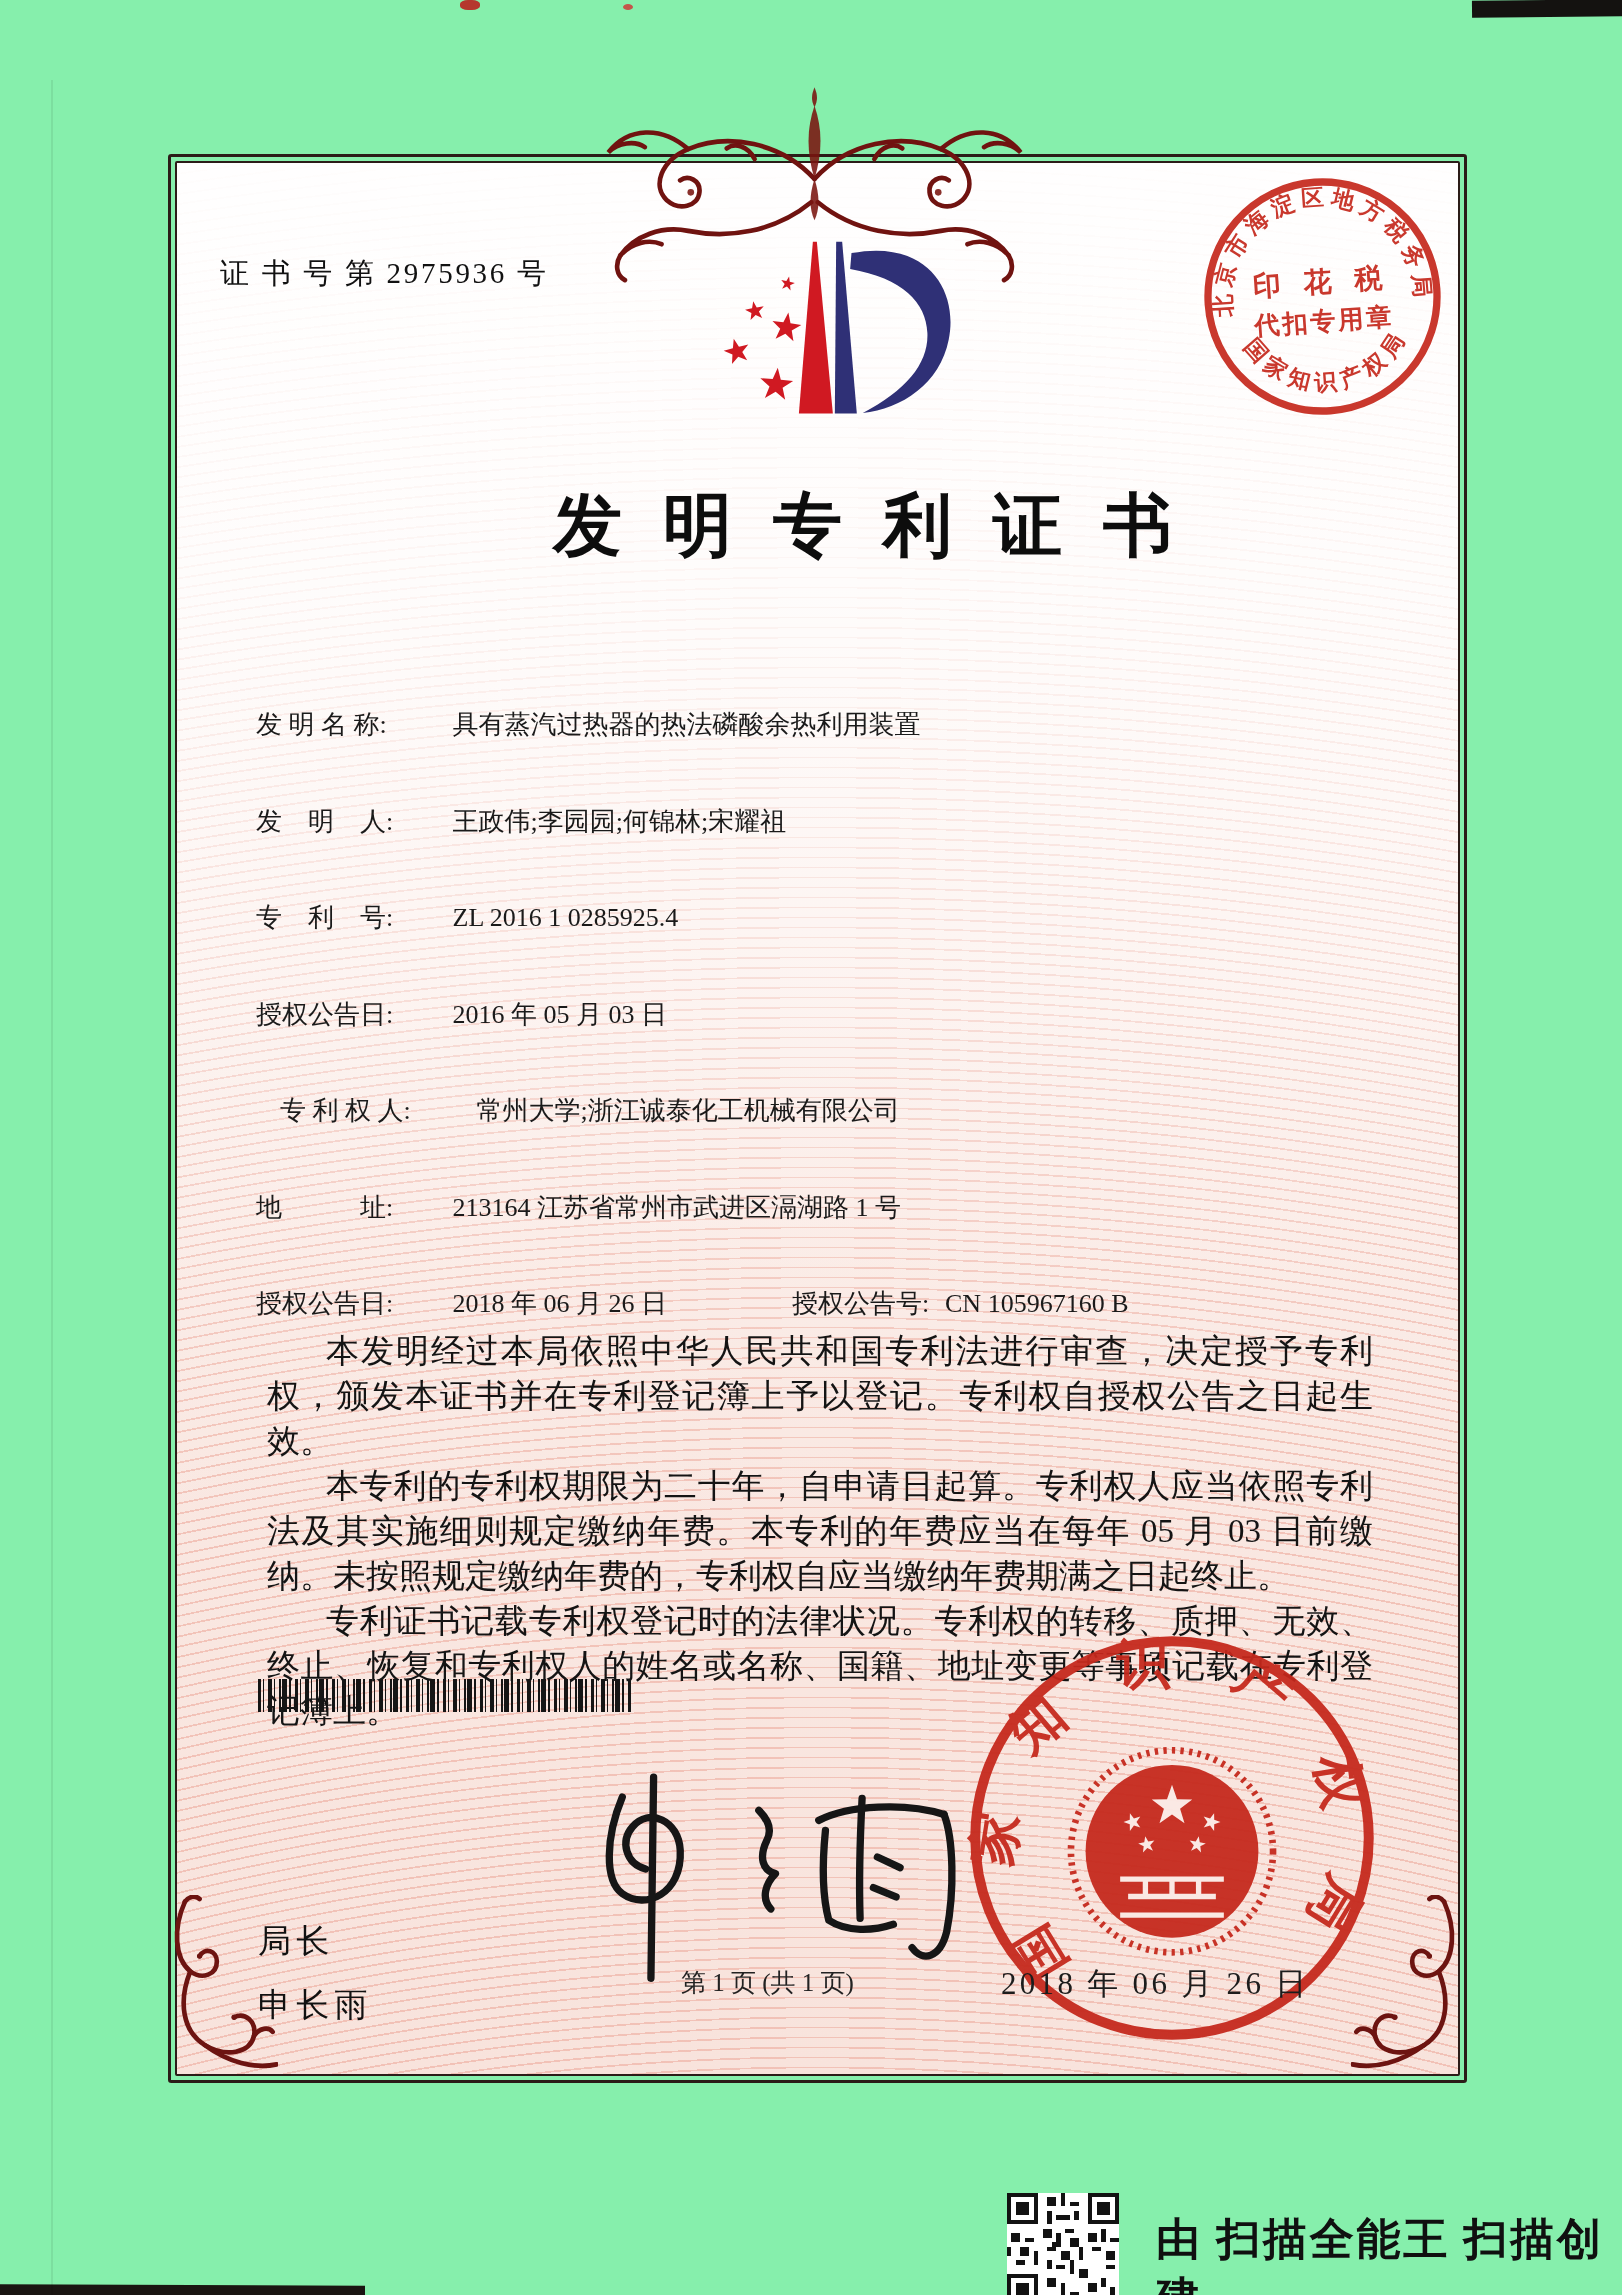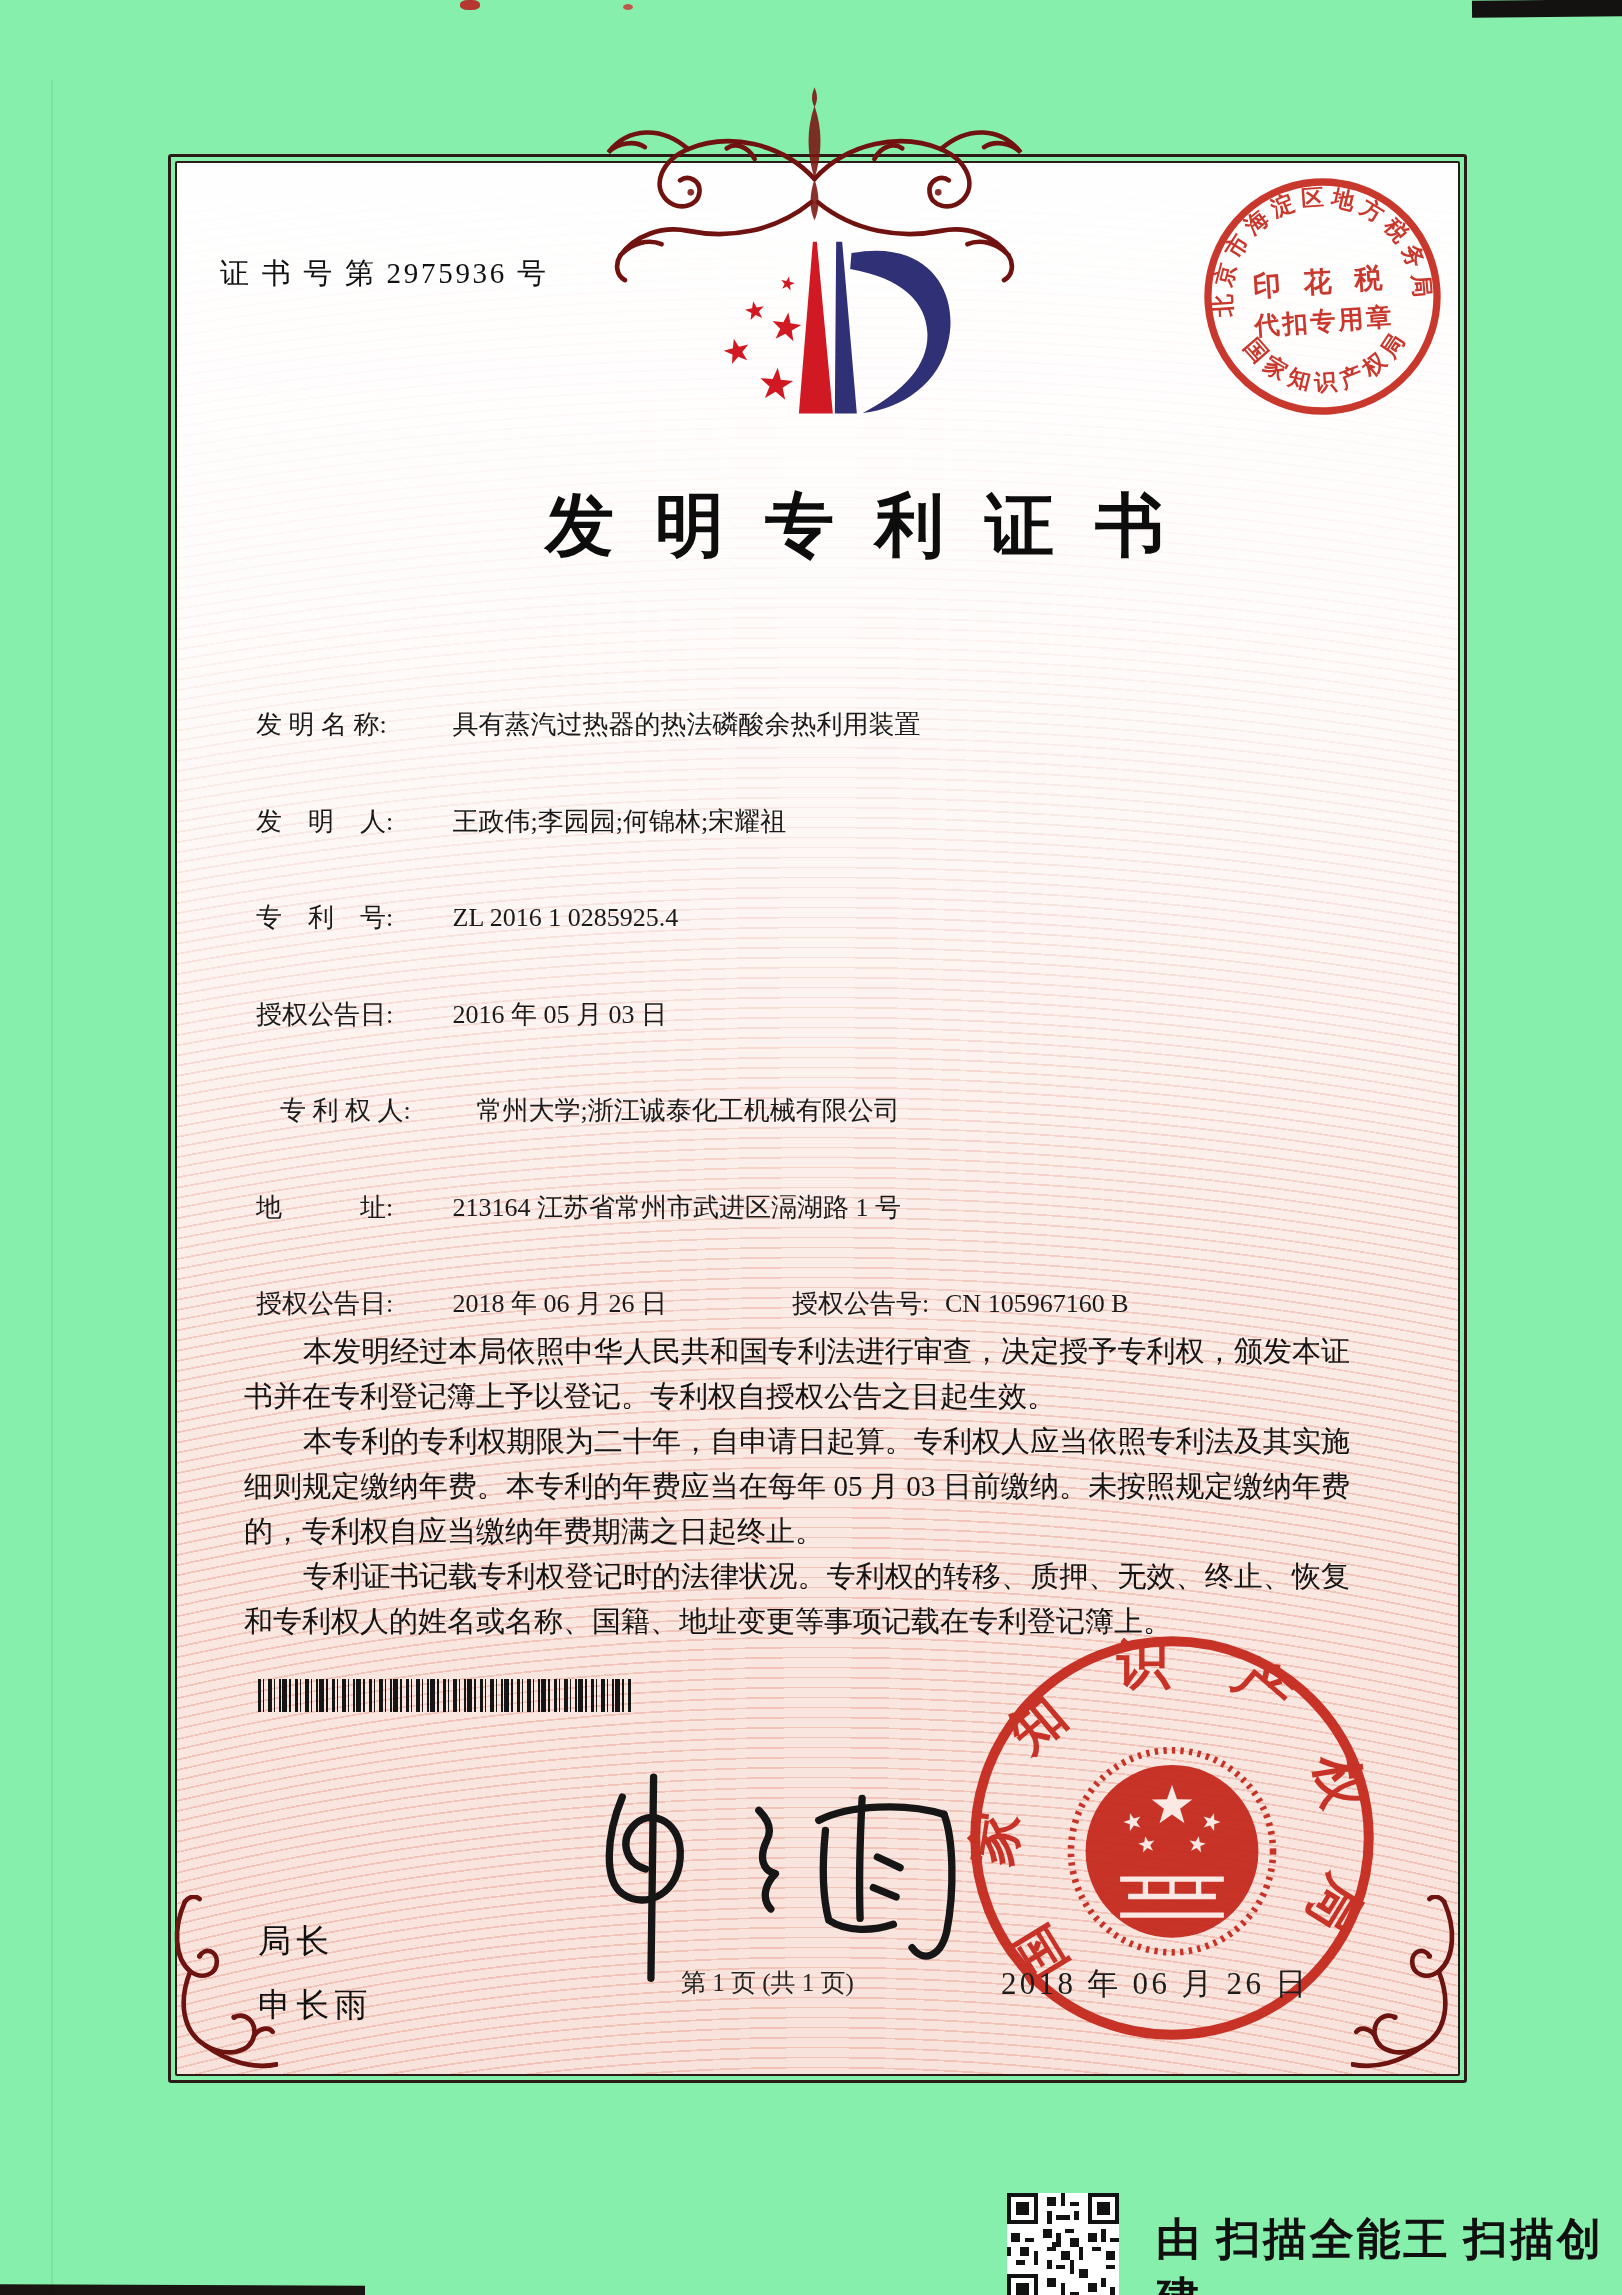--- a/index.html
+++ b/index.html
@@ -14,21 +14,21 @@
                            rgba(255,255,255,.45) 42%, rgba(255,255,255,.12) 58%, rgba(255,255,255,0) 72%),
            repeating-radial-gradient(circle at 50% 230%, rgba(236,166,152,.55) 0 1.7px, rgba(236,166,152,0) 1.7px 10px),
            linear-gradient(#fdf2ee,#f8e3dc);}
   .abs{position:absolute;}
   .cert-no{font-size:29px;letter-spacing:2.7px;color:#111;}
   .title{width:1293px;text-align:center;font-size:69px;font-weight:bold;letter-spacing:41px;text-indent:41px;color:#0d0d0d;}
   .field-row{left:256px;width:1118px;font-size:26px;white-space:nowrap;}
   .field-label{display:inline-block;width:190px;}
   .field-value{display:inline-block;}
   .field-pair2{position:absolute;left:536px;top:0;}
-  .body-text{left:244px;width:1106px;font-size:29px;line-height:45px;text-align:justify;color:#141414;}
+  .body-text{left:267px;width:1106px;font-size:33px;line-height:45px;text-align:justify;color:#141414;}
   .body-text p{margin:0;text-indent:59px;}
   .barcode{left:258px;top:1679px;width:375px;height:33px;
      background:repeating-linear-gradient(90deg,
        #151515 0 2.7px, transparent 2.7px 4.7px,
        #151515 4.7px 6px, transparent 6px 10px,
        #151515 10px 14px, transparent 14px 16px,
        #151515 16px 17.3px, transparent 17.3px 20.6px,
        #151515 20.6px 22.6px, transparent 22.6px 24px,
        #151515 24px 29px, transparent 29px 31px,
        #151515 31px 33px, transparent 33px 37px);}
@@ -135,21 +135,21 @@
     <text fill="#c5281c" font-size="34" letter-spacing="9" font-weight="bold">
       <textPath href="#tax-top-arc" startOffset="50%" text-anchor="middle">北京市海淀区地方税务局</textPath>
     </text>
     <text fill="#c5281c" font-size="34" letter-spacing="9" font-weight="bold">
       <textPath href="#tax-bottom-arc" startOffset="50%" text-anchor="middle">国家知识产权局</textPath>
     </text>
     <text x="190" y="182" text-anchor="middle" fill="#c5281c" font-size="42" letter-spacing="12" font-weight="bold">印 花 税</text>
     <text x="190" y="240" text-anchor="middle" fill="#c5281c" font-size="38" letter-spacing="4" font-weight="bold">代扣专用章</text>
   </svg>
 
-  <div class="abs title z3" style="left:176px;top:480px;padding-left:32px;">发明专利证书</div>
+  <div class="abs title z3" style="left:184px;top:480px;padding-left:32px;">发明专利证书</div>
 
   <div class="abs field-row" style="top:707px;">
     <span class="field-label">发 明 名 称:</span>
     <span class="field-value">具有蒸汽过热器的热法磷酸余热利用装置</span>
   </div>
   <div class="abs field-row" style="top:804px;">
     <span class="field-label">发　明　人:</span>
     <span class="field-value">王政伟;李园园;何锦林;宋耀祖</span>
   </div>
   <div class="abs field-row" style="top:900px;">

